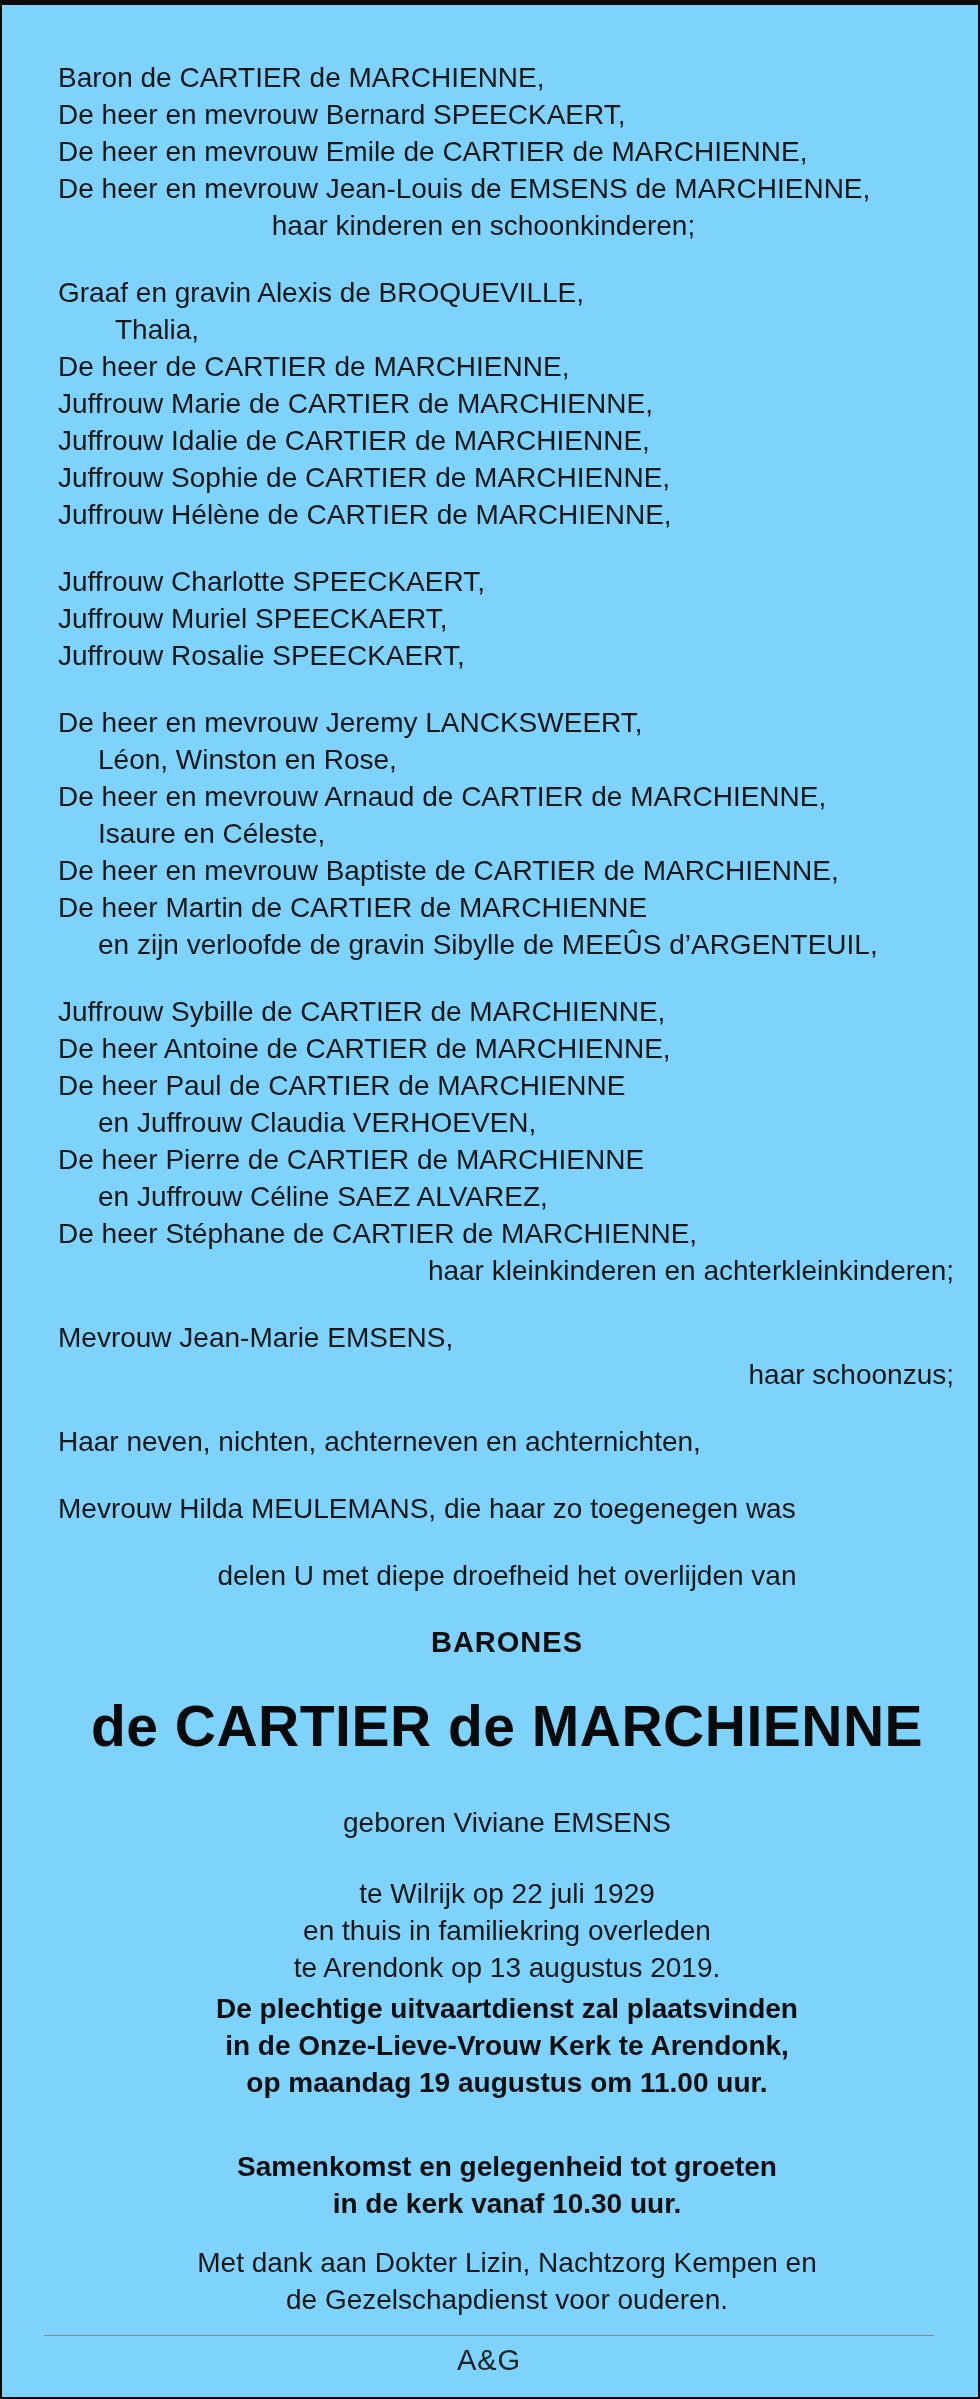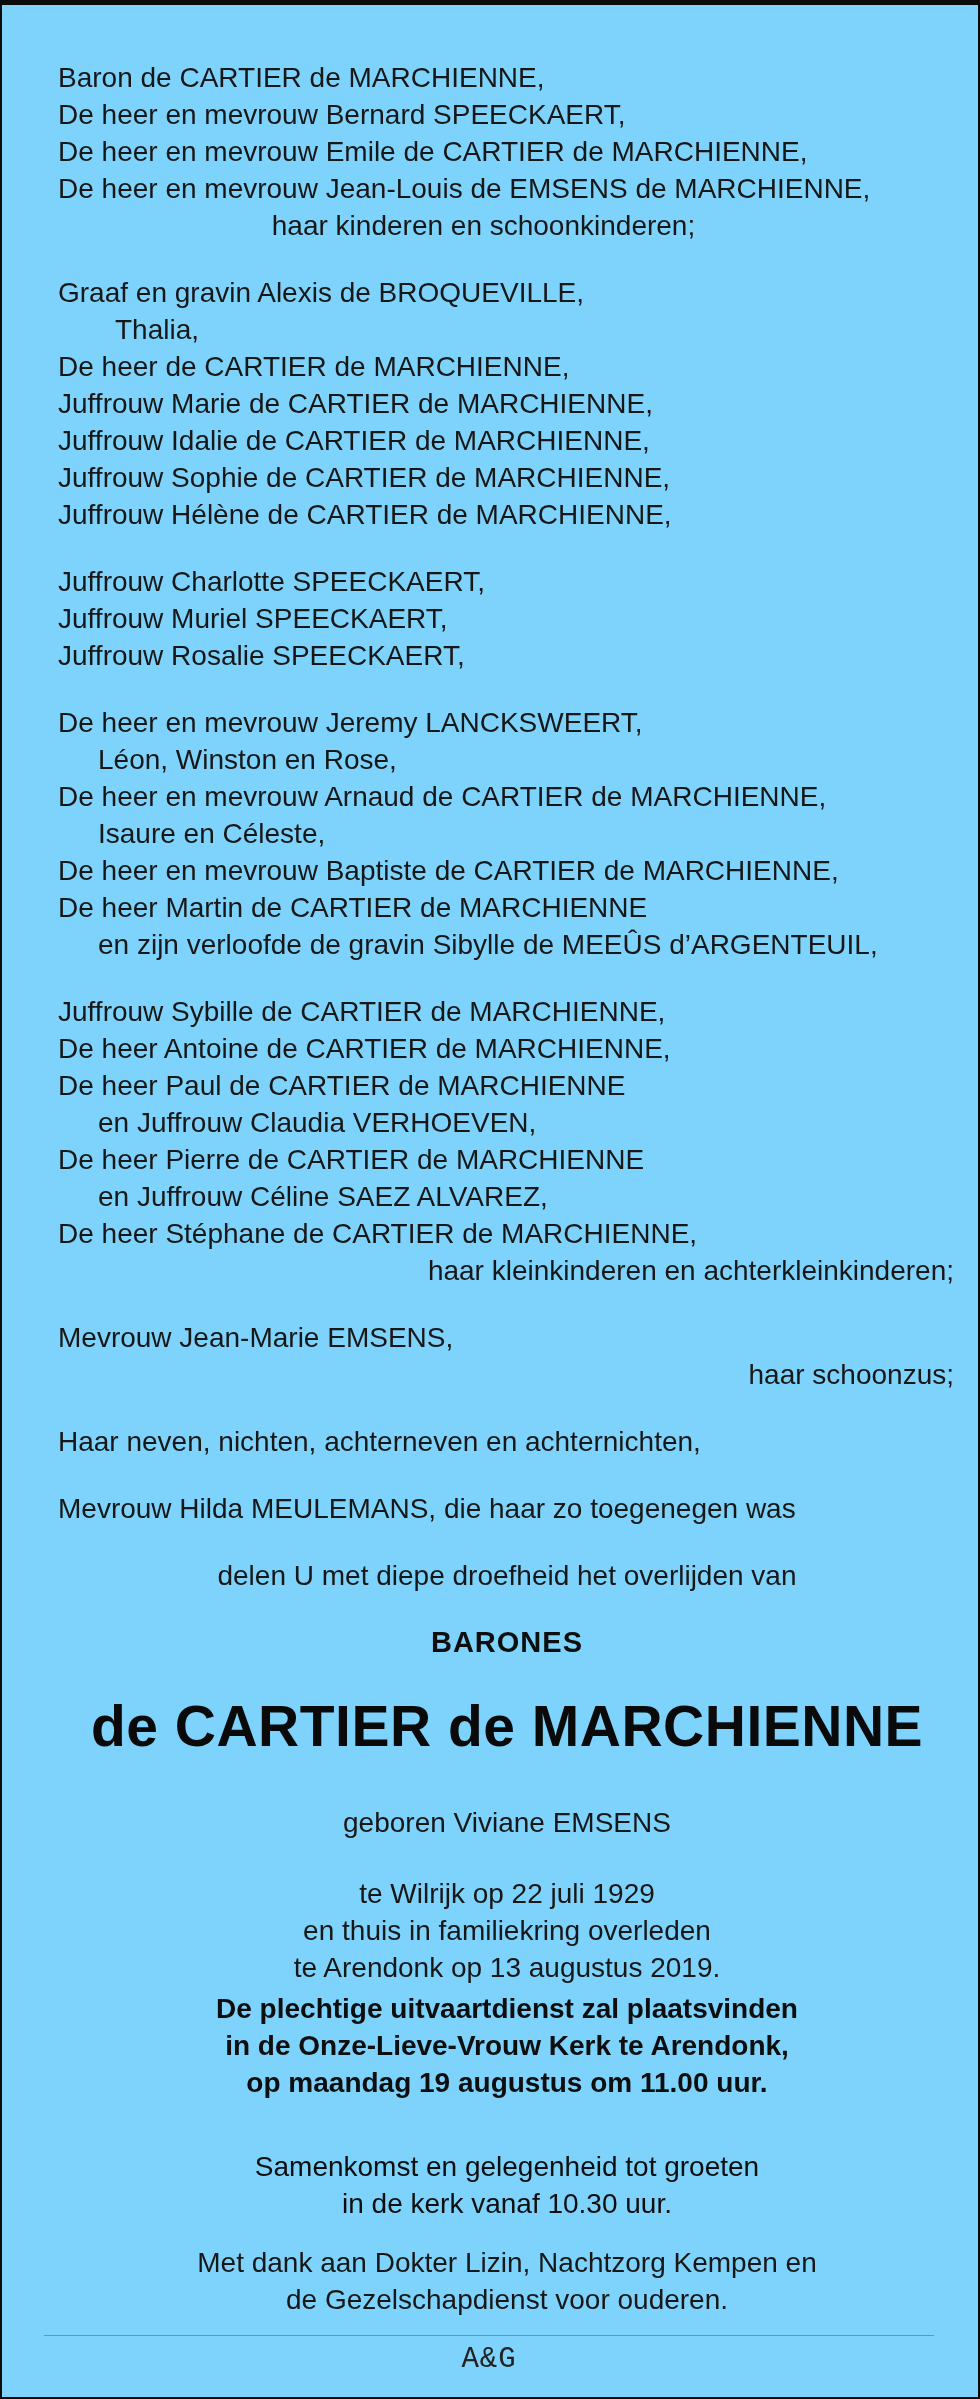--- a/index.html
+++ b/index.html
@@ -70,36 +70,36 @@
 
   .service {
     margin-top: 4px;
     font-weight: bold;
     color: #0e0e0e;
     text-align: center;
   }
 
   .gathering {
     margin-top: 47px;
-    font-weight: normal;
+    font-weight: bold;
     color: #0e0e0e;
   }
 
   .thanks { margin-top: 22px; }
 
   .footer {
     position: absolute;
     left: 42px;
     right: 44px;
     top: 2330px;
   }
   .footer-rule { border-top: 1px solid #8a8a8a; }
   .publisher {
     text-align: center;
-    font-family: Liberation Mono, monospace;
+    font-family: Liberation Sans, sans-serif;
     font-size: 29px;
     line-height: 34px;
     letter-spacing: 1px;
     padding-top: 7px;
     color: #222222;
   }
 </style>
 </head>
 <body>
 

